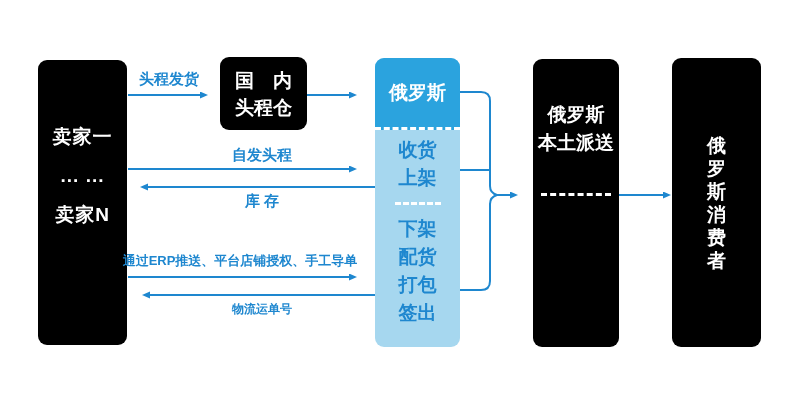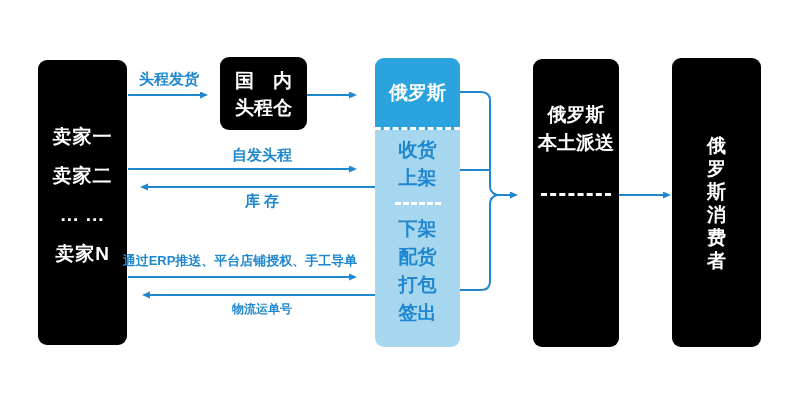--- a/index.html
+++ b/index.html
@@ -55,21 +55,20 @@
       <path d="M375,295 H150" marker-end="url(#arr)"></path>
       <path d="M457,92 H481 Q490,92 490,101 V186 Q490,193 497,195 Q490,197 490,204 V281 Q490,290 481,290 H457"></path>
       <path d="M457,170 H490"></path>
       <path d="M497,195 H510" marker-end="url(#arr)"></path>
       <path d="M619,195 H663" marker-end="url(#arr)"></path>
     </g>
   </svg>
 
   <div class="box sellers">
     <div class="seller-item">卖家一</div>
-    <div class="seller-item">卖家二</div>
     <div class="seller-item">... ...</div>
     <div class="seller-item">卖家N</div>
   </div>
 
   <div class="box domestic">
     <div>国　内</div>
     <div>头程仓</div>
   </div>
 
   <div class="box overseas">

